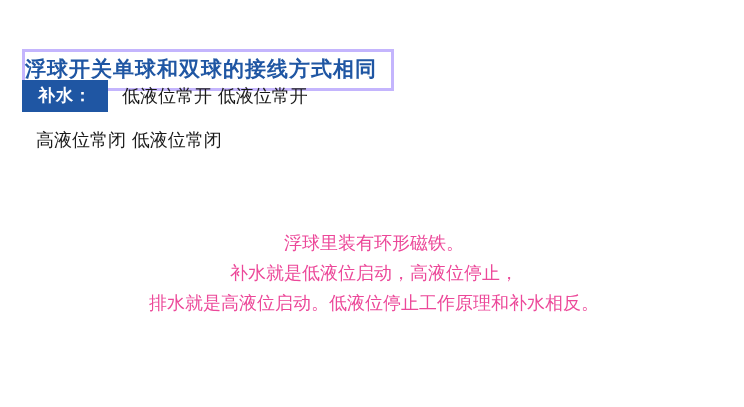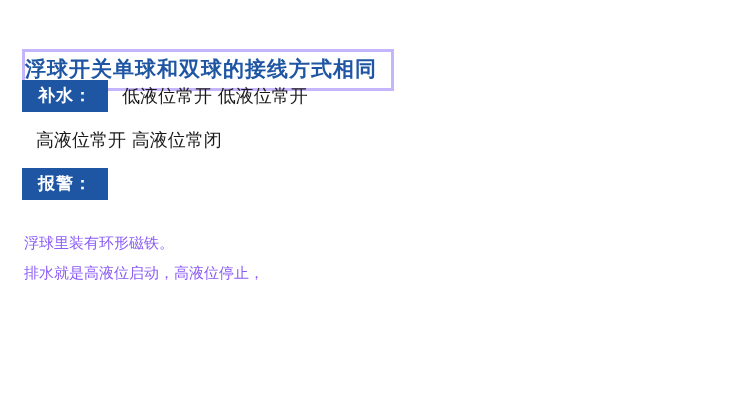--- a/index.html
+++ b/index.html
@@ -74,50 +74,51 @@
   }
 
   
   .para {
     position: absolute;
     left: 24px;
     top: 228px;
     width: 700px;
   }
   .para-line {
-    font-size: 15px;
-    color: #8b5cf6;
+    font-size: 18px;
+    color: #ec4899;
     line-height: 30px;
     white-space: nowrap;
+    text-align: center;
   }
 </style>
 </head>
 <body>
 
 <div class="page">
 
   <div class="title-banner">
     <div class="title-text">浮球开关单球和双球的接线方式相同</div>
   </div>
 
   <div class="rows">
 
     <div class="row">
       <div class="tag">补水：</div>
       <div class="row-desc">低液位常开 低液位常开</div>
     </div>
 
     <div class="row">
-      <div class="row-desc">高液位常开 高液位常闭</div>
+      <div class="row-desc">高液位常闭 低液位常闭</div>
     </div>
 
     <div class="row">
-      <div class="tag">报警：</div>
     </div>
 
   </div>
 
   <div class="para">
     <div class="para-line">浮球里装有环形磁铁。</div>
-    <div class="para-line">排水就是高液位启动，高液位停止，</div>
+    <div class="para-line">补水就是低液位启动，高液位停止，</div>
+    <div class="para-line">排水就是高液位启动。低液位停止工作原理和补水相反。</div>
   </div>
 
 </div>
 
 </body></html>

